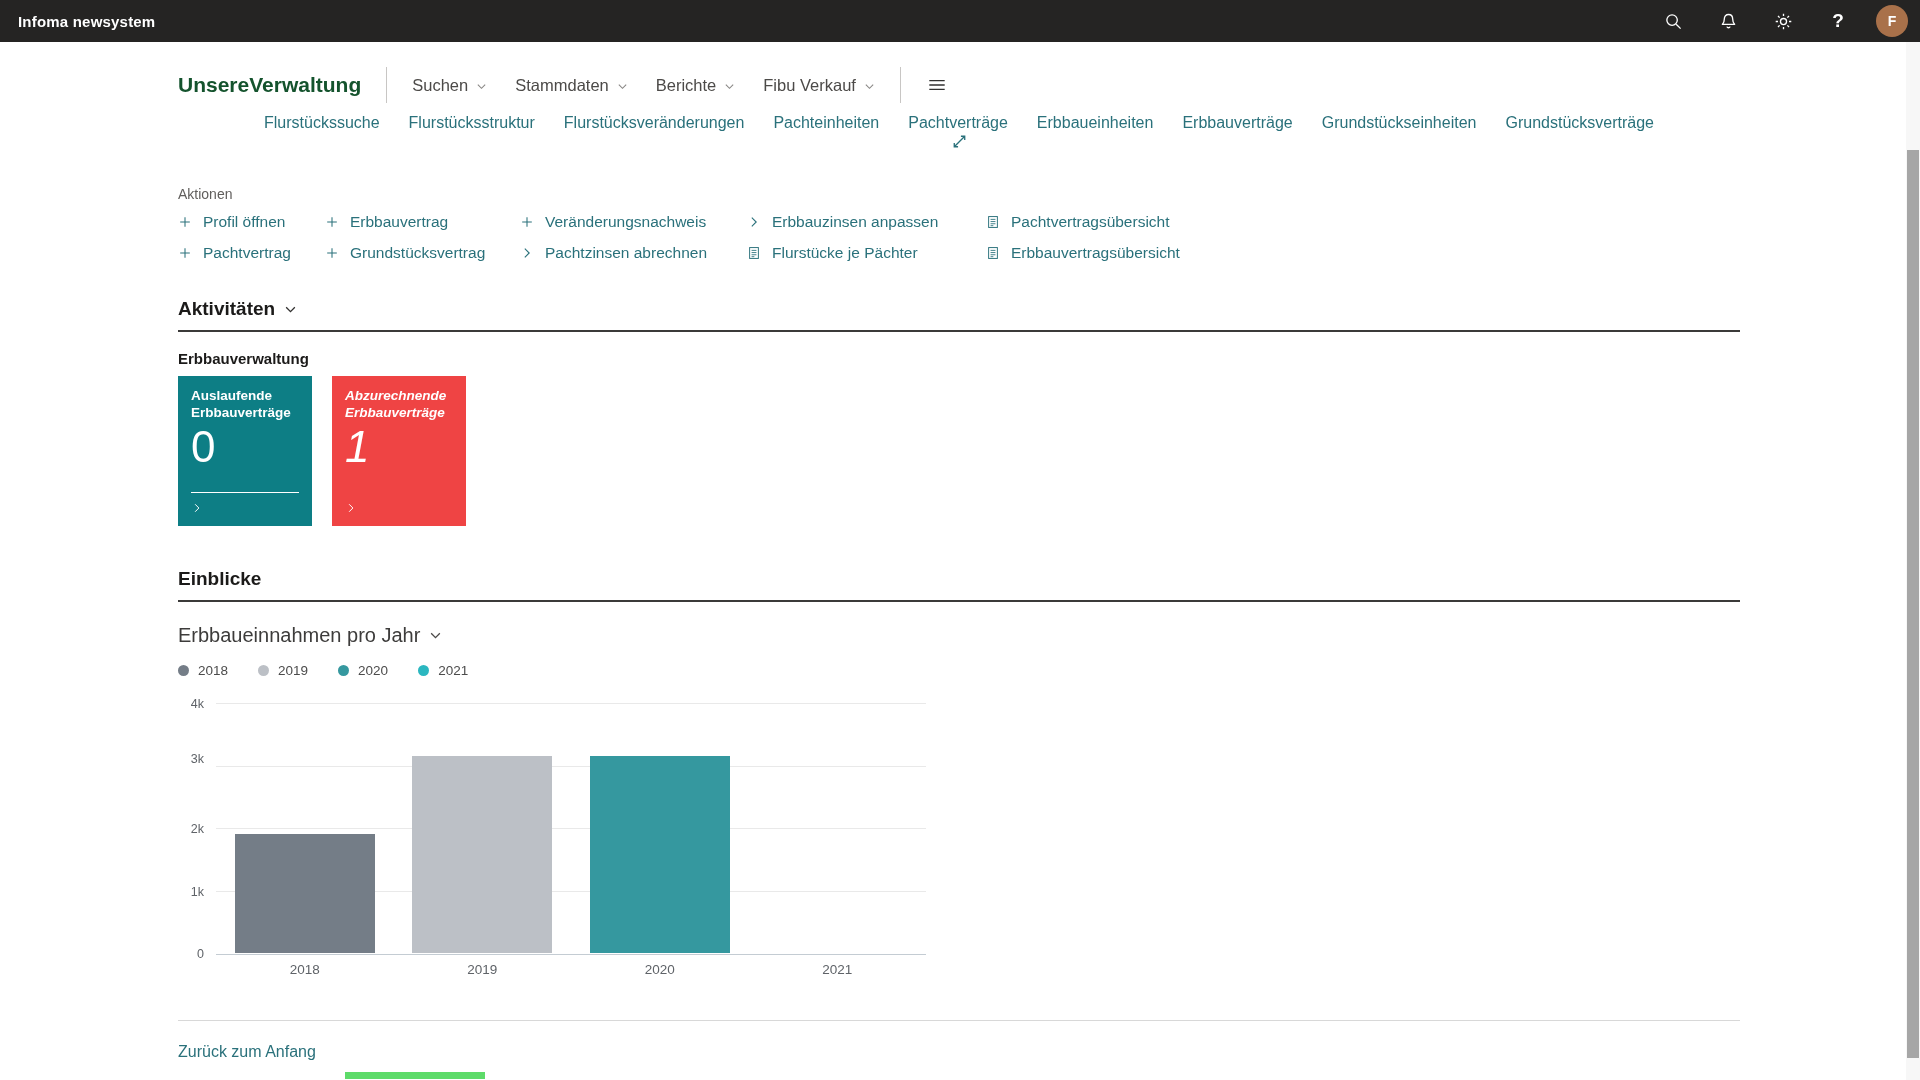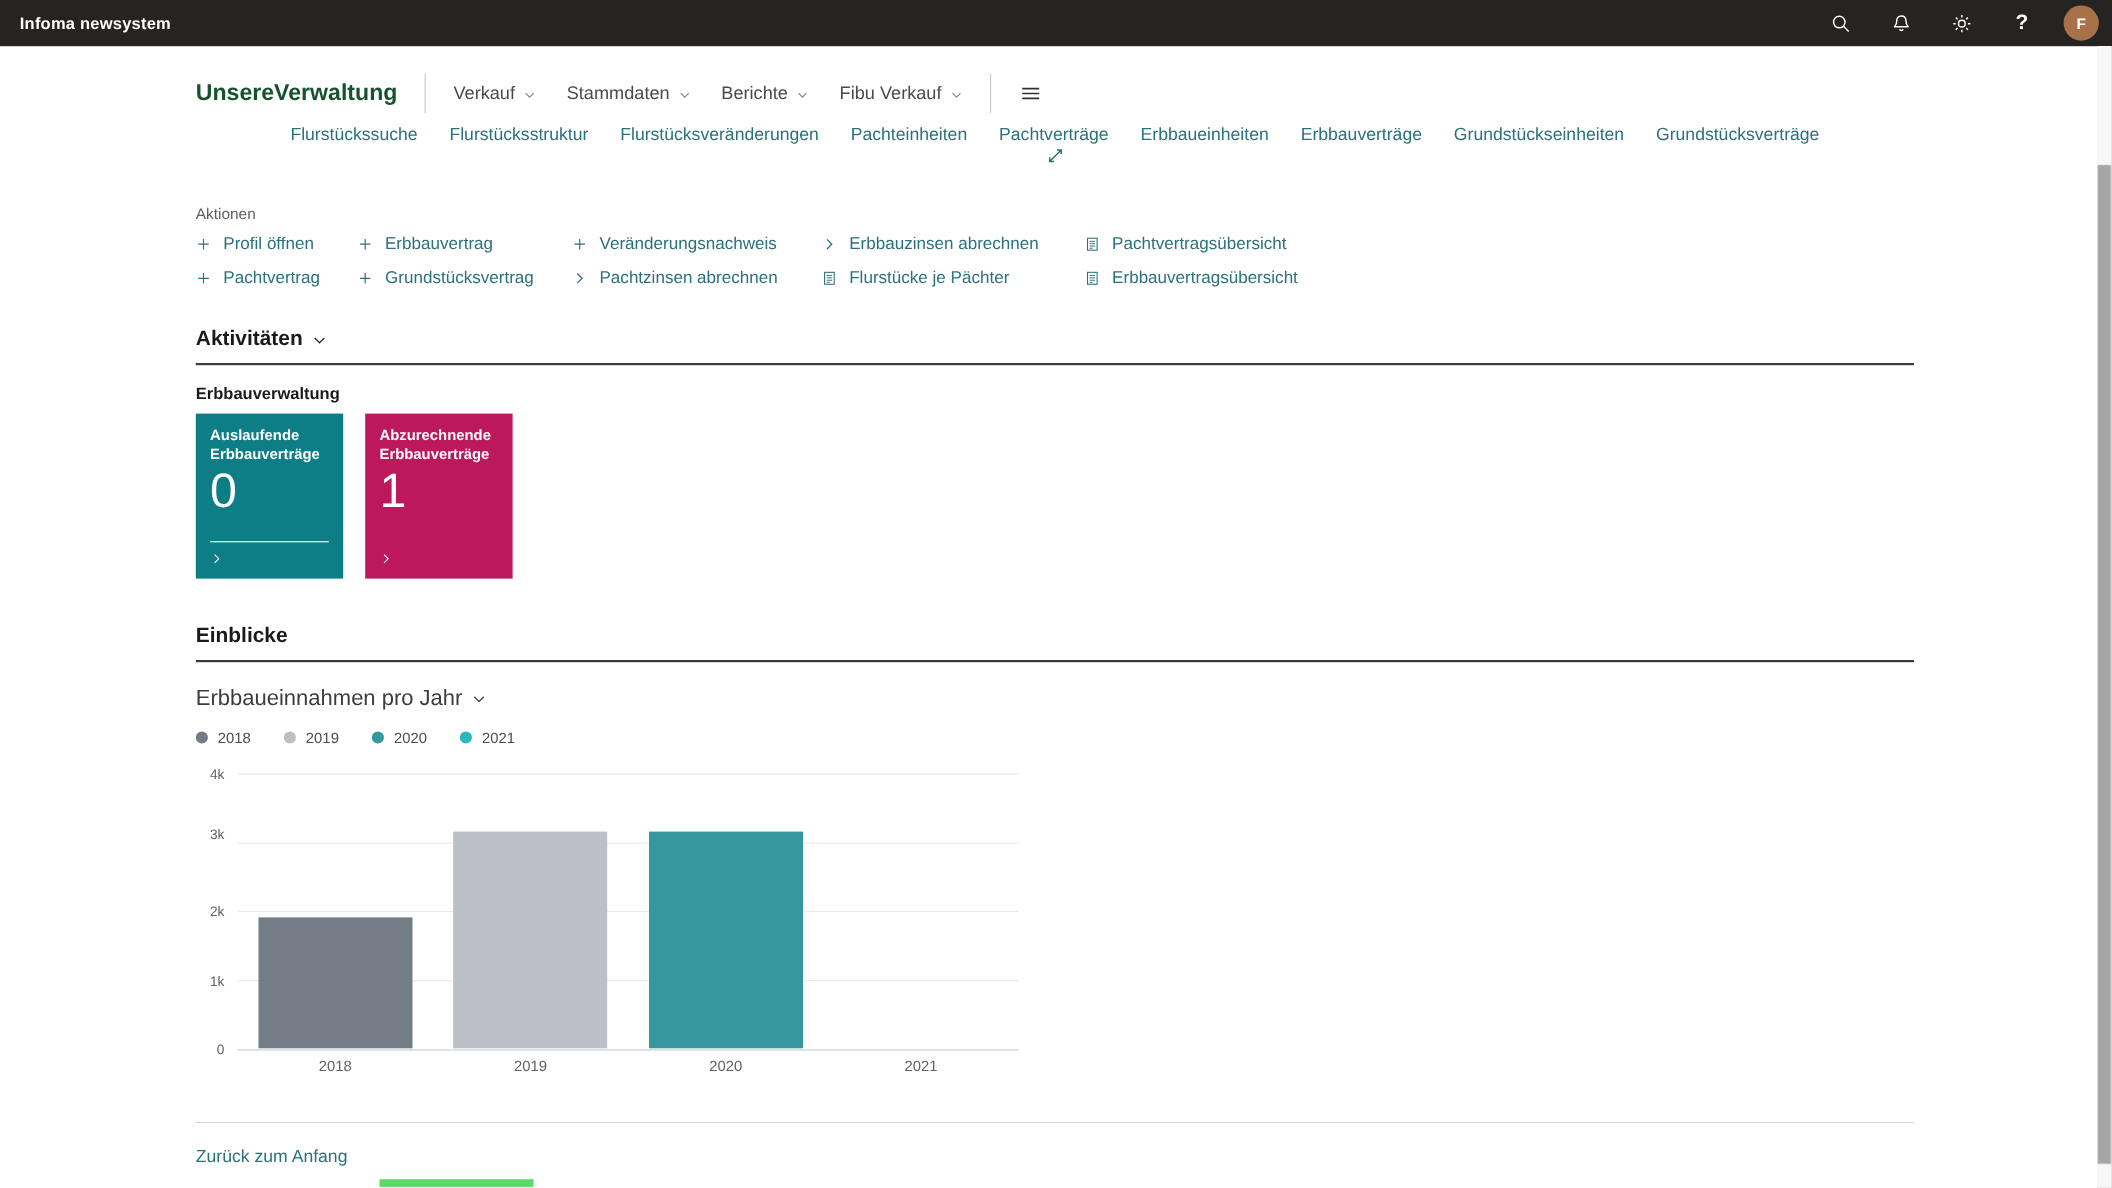--- a/index.html
+++ b/index.html
@@ -115,21 +115,21 @@
   <div class="scroll-thumb"></div>
 </div>
 
 <div class="content">
 
   <div class="app-header">
     <div class="company">UnsereVerwaltung</div>
     <div class="vdiv"></div>
     <nav class="menus">
         <div class="menu-item">
-          <span>Verkauf</span>
+          <span>Suchen</span>
           <span class="chev">
             <svg viewBox="0 0 12 12">
               <path d="M2 4l4 4 4-4" fill="none" stroke="currentColor" stroke-width="1.2"></path>
             </svg>
           </span>
         </div>
         <div class="menu-item">
           <span>Stammdaten</span>
           <span class="chev">
             <svg viewBox="0 0 12 12">
@@ -237,21 +237,21 @@
           <span>Pachtzinsen abrechnen</span>
         </a>
       </div>
       <div class="action-col">
         <a class="action-link">
           <span class="a-icon">
             <svg viewBox="0 0 16 16">
               <path d="M5.5 3l5 5-5 5" stroke="currentColor" stroke-width="1.3" fill="none"></path>
             </svg>
           </span>
-          <span>Erbbauzinsen abrechnen</span>
+          <span>Erbbauzinsen anpassen</span>
         </a>
         <a class="action-link">
           <span class="a-icon">
             <svg viewBox="0 0 16 16">
               <rect x="3" y="1.8" width="10" height="12.4" fill="none" stroke="currentColor" stroke-width="1.1"></rect>
               <path d="M5.2 5h5.6M5.2 7.5h5.6M5.2 10h5.6M5.2 12.2h3.2" stroke="currentColor" stroke-width="1"></path>
             </svg>
           </span>
           <span>Flurstücke je Pächter</span>
         </a>
@@ -294,21 +294,21 @@
         <div class="tile-label">Auslaufende Erbbauverträge</div>
         <div class="tile-value">0</div>
         <div class="tile-spacer"></div>
         <div class="tile-indicator line"></div>
         <div class="tile-chevron">
           <svg viewBox="0 0 16 16">
             <path d="M5.5 3l5 5-5 5" stroke="currentColor" stroke-width="1.3" fill="none"></path>
           </svg>
         </div>
       </div>
-      <div class="tile" style="background: #be185d;">
+      <div class="tile" style="background: #ef4444; font-style: italic;">
         <div class="tile-label">Abzurechnende Erbbauverträge</div>
         <div class="tile-value">1</div>
         <div class="tile-spacer"></div>
         <div class="tile-indicator bar" style="background:#5ddb69"></div>
         <div class="tile-chevron">
           <svg viewBox="0 0 16 16">
             <path d="M5.5 3l5 5-5 5" stroke="currentColor" stroke-width="1.3" fill="none"></path>
           </svg>
         </div>
       </div>

